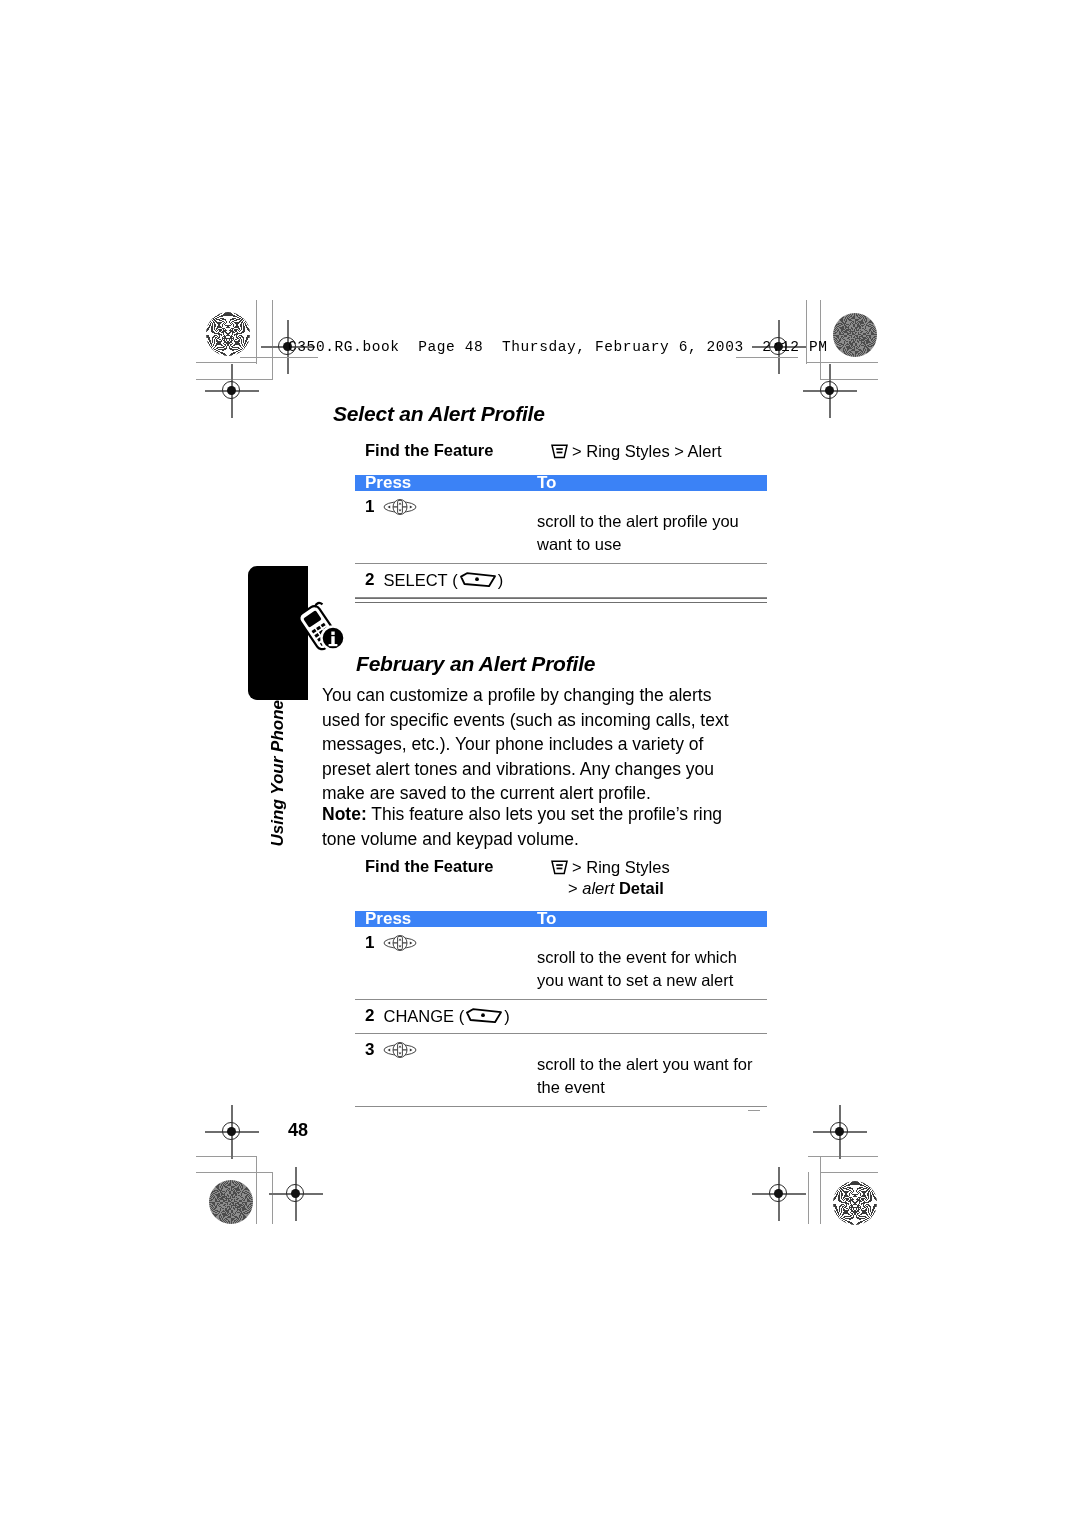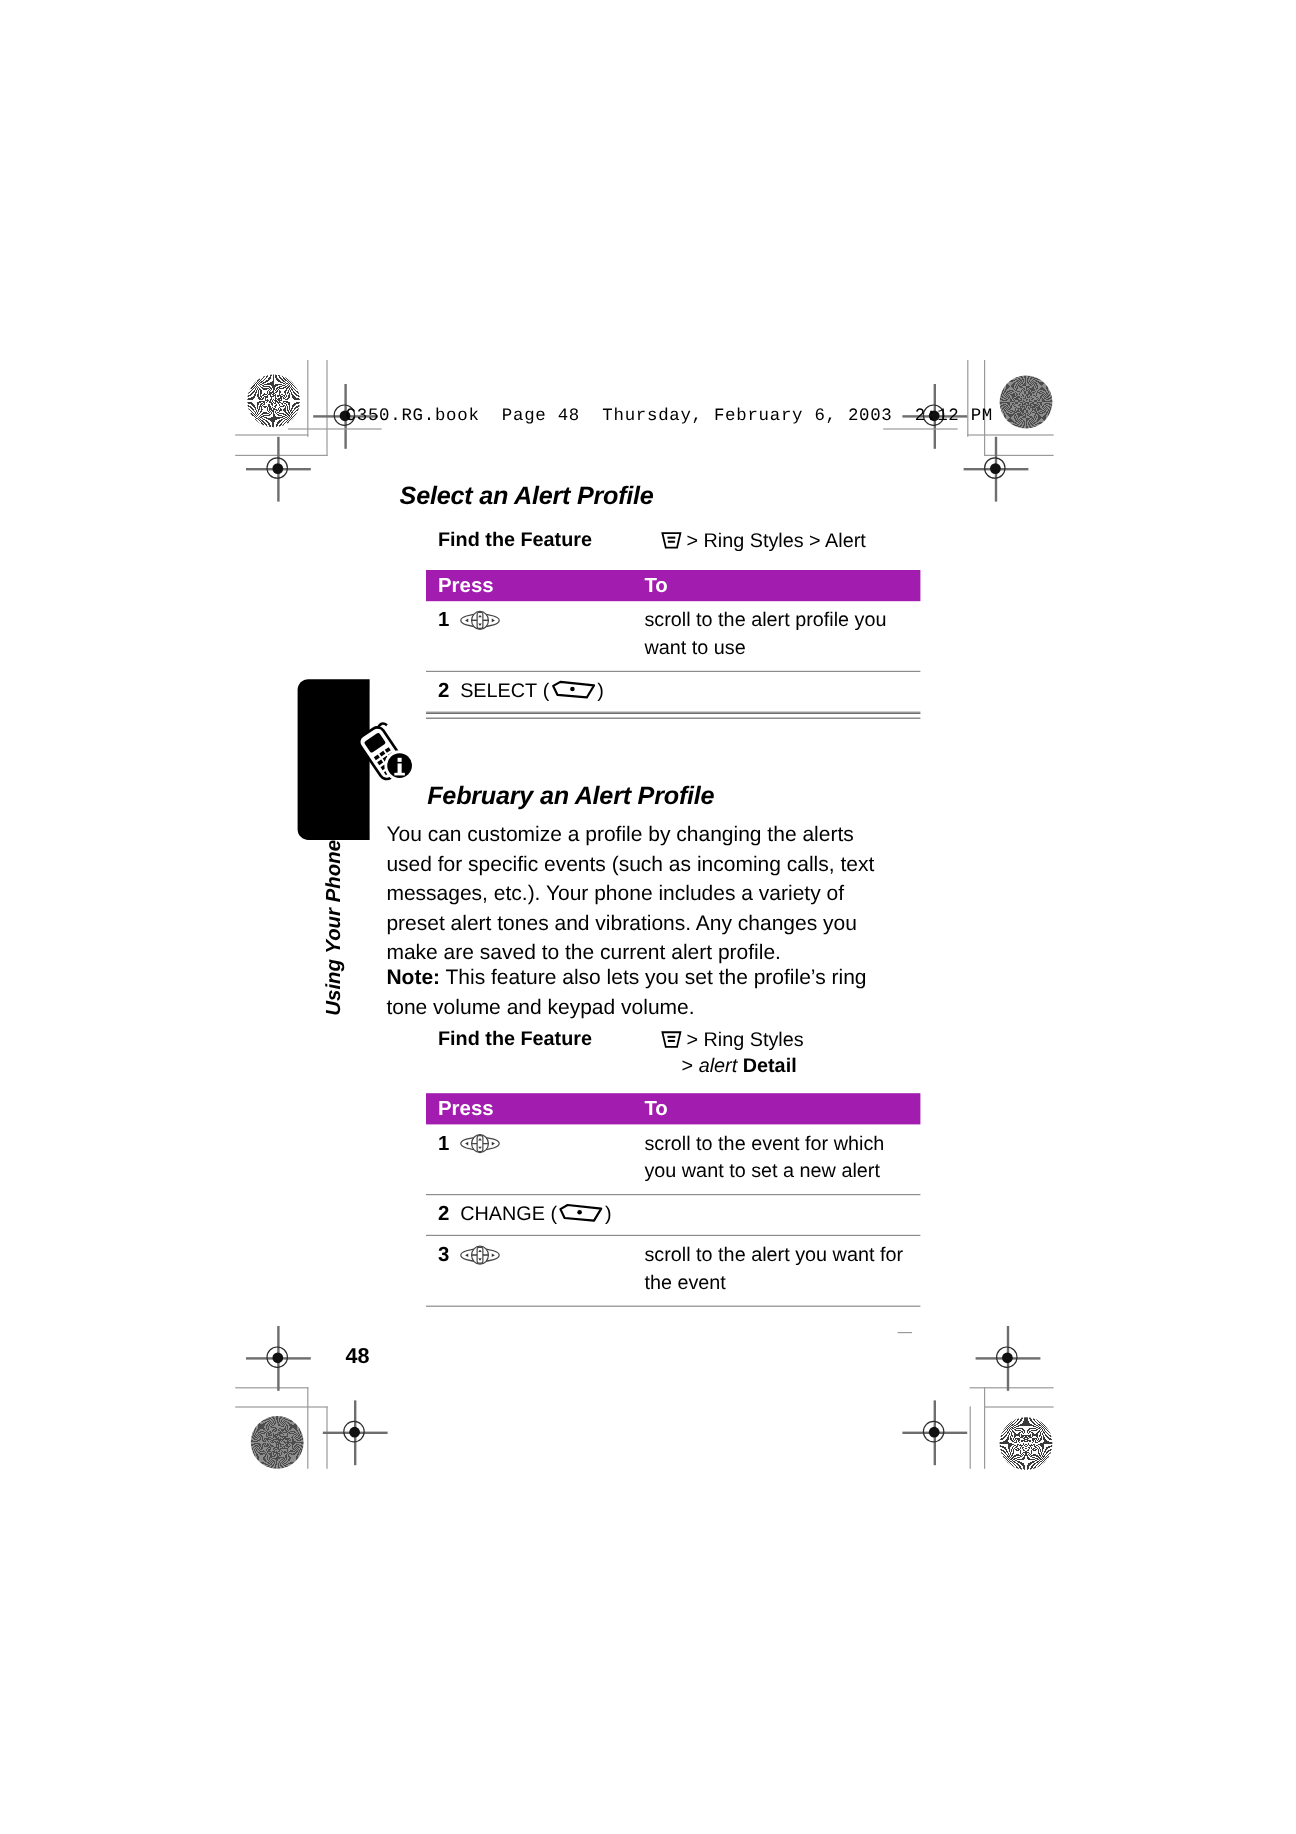--- a/index.html
+++ b/index.html
@@ -130,24 +130,24 @@
     width: 19px; height: 15px;
   }
 
   
   .ptable {
     position: absolute;
     width: 412px;
     font-size: 16.5px;
   }
   .ptable .thead {
-    background: #a21caf;
+    background: #3b82f6;
     color: #fff;
     font-weight: bold;
-    height: 26px;
+    height: 16px;
     display: flex;
     align-items: center;
     font-size: 17px;
   }
   .ptable .thead .c1 { width: 172px; padding-left: 10px; box-sizing: border-box; }
   .ptable .thead .c2 { flex: 1; padding-left: 10px; box-sizing: border-box; }
 
   .ptable .trow {
     display: flex;
     border-bottom: 1.4px solid #8c8c8c;
@@ -158,21 +158,21 @@
     box-sizing: border-box;
     padding: 5px 0 6px 10px;
     display: flex;
     align-items: flex-start;
     gap: 9px;
   }
   .ptable .trow .c1 .num { font-weight: bold; font-size: 17px; line-height: 22px; }
   .ptable .trow .c2 {
     flex: 1;
     box-sizing: border-box;
-    padding: 5px 4px 7px 10px;
+    padding: 19px 4px 7px 10px;
     line-height: 23px;
   }
   .ptable .trow .c2 p { margin: 0; }
   .ptable .trow .c2 p + p { margin-top: 14px; }
   .ptable .endrule {
     border-top: 1.4px solid #6f6f6f;
     border-bottom: 1.4px solid #6f6f6f;
     height: 2.5px;
   }
 

